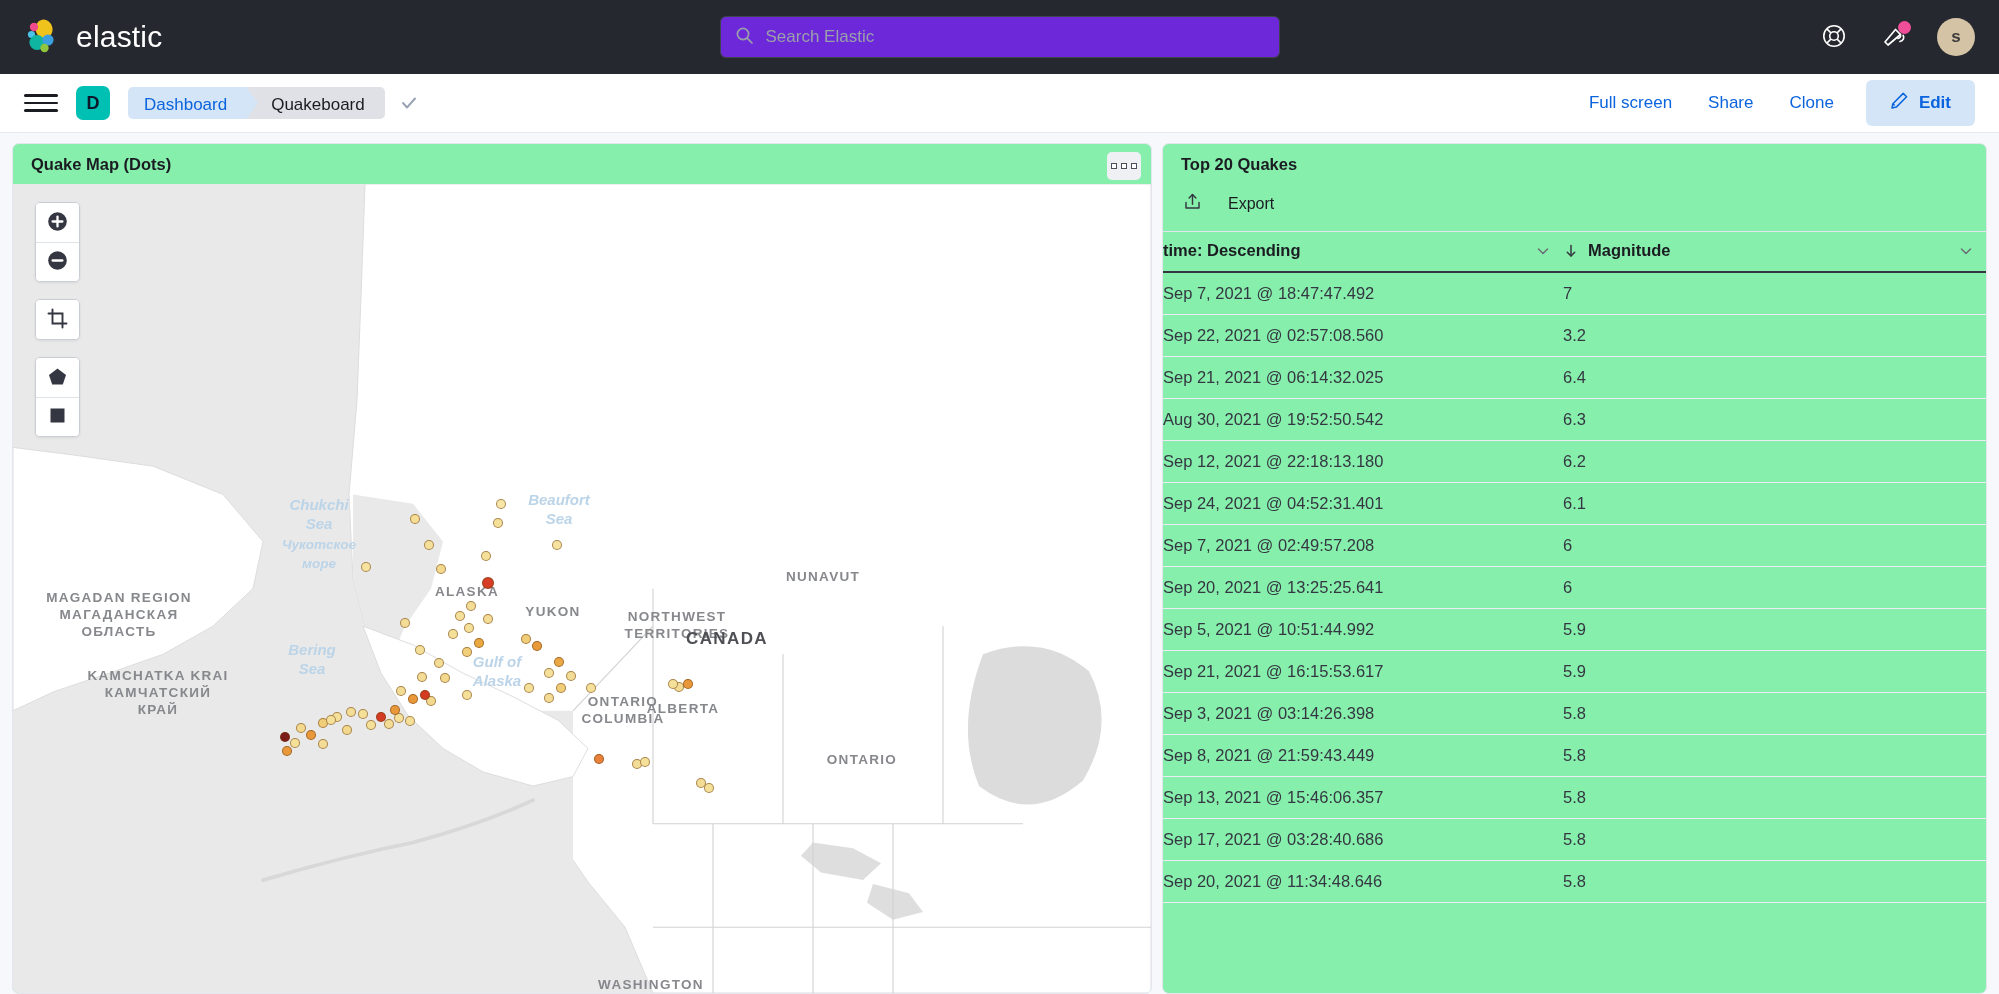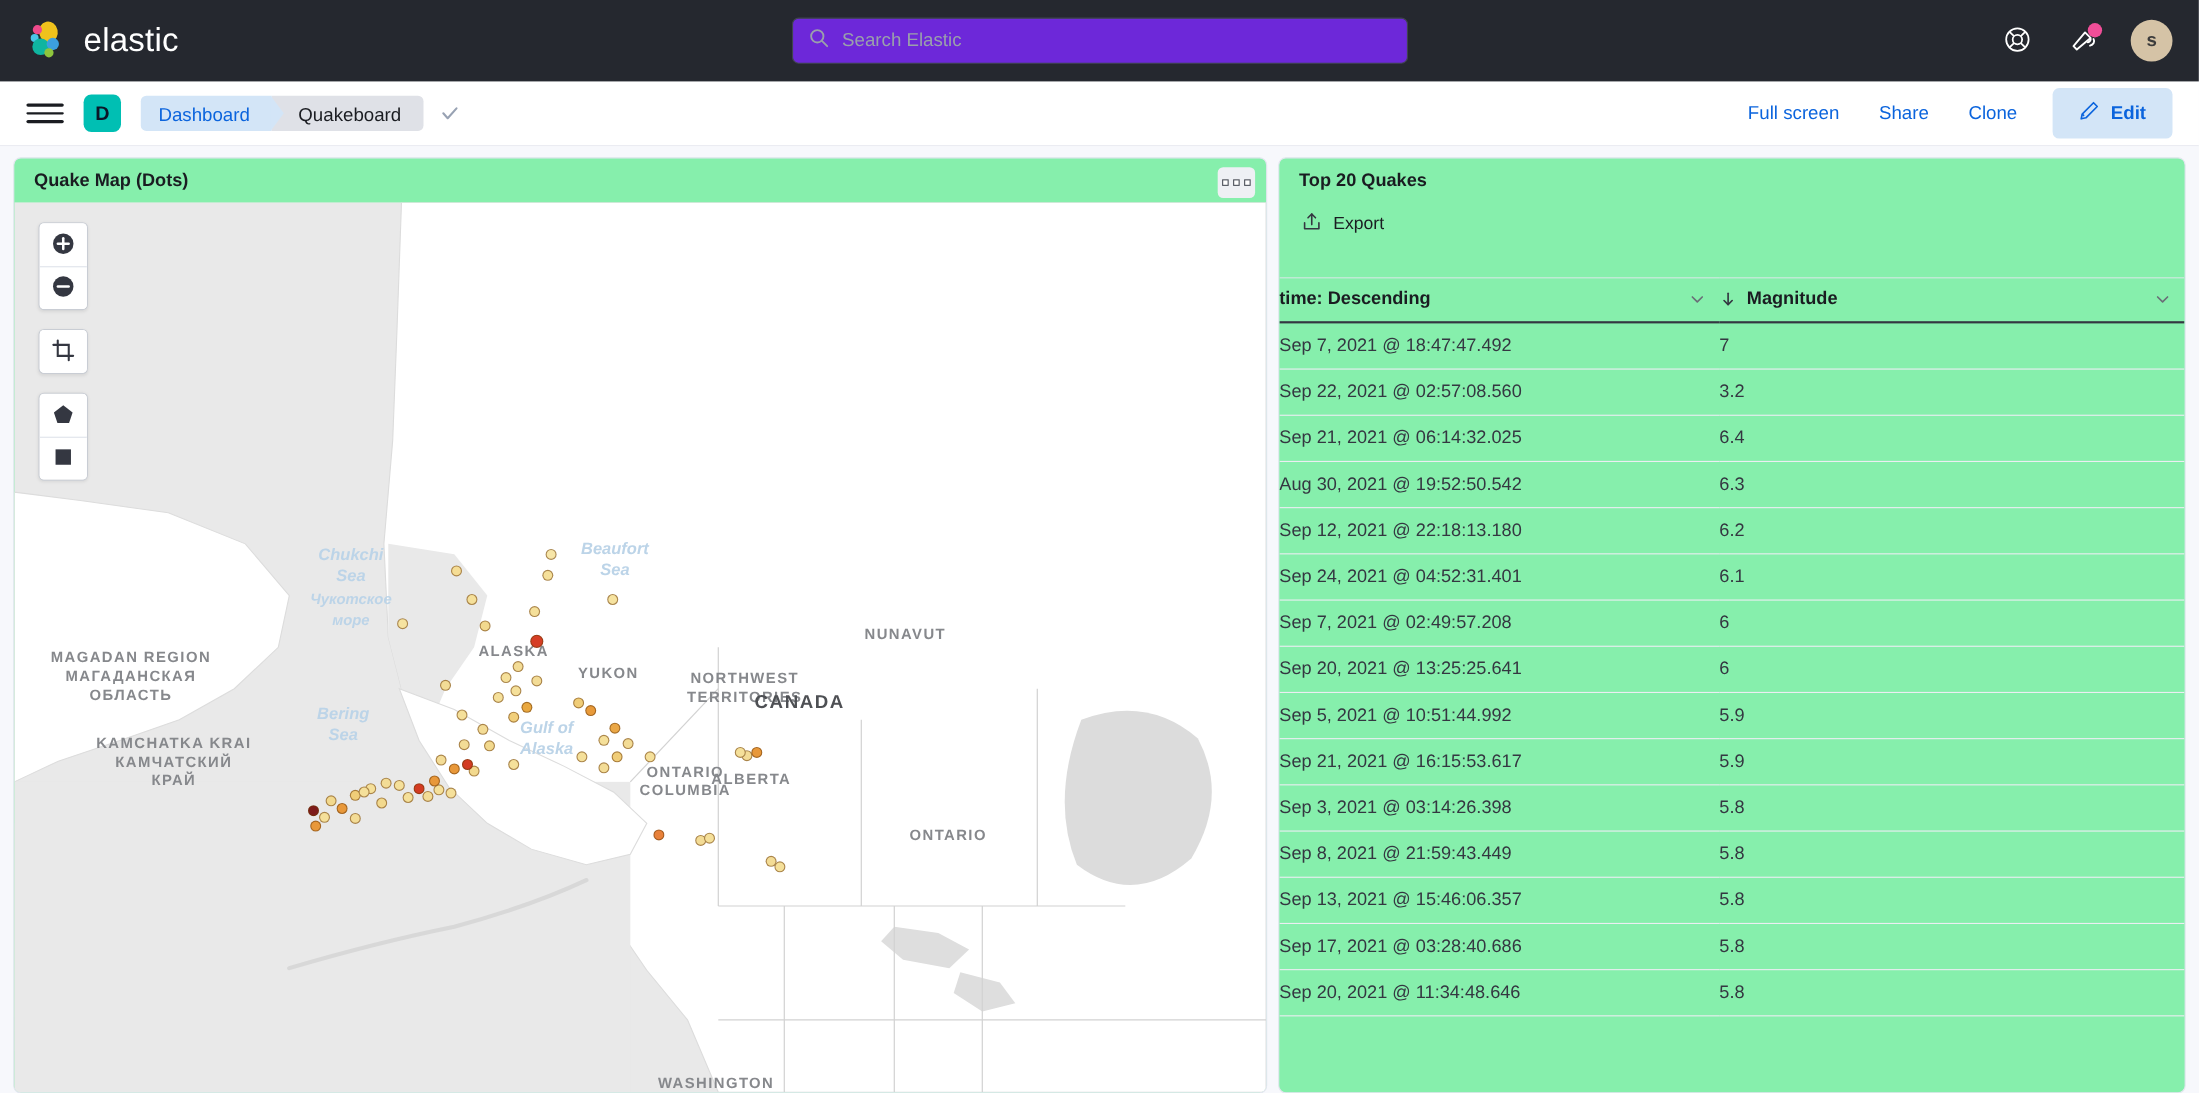--- a/index.html
+++ b/index.html
@@ -211,21 +211,21 @@
     position: absolute;
     border-radius: 50%;
     transform: translate(-50%, -50%);
     border: 1px solid rgba(110,60,10,.55);
     cursor: pointer;
   }
 
   
   .export-row { padding: 4px 18px 12px 18px; }
   .export-btn {
-    display: flex; align-items: center; gap: 10px;
+    display: flex; align-items: center; gap: 26px;
     background: none; border: none; cursor: pointer;
     font-size: 16px; color: #1a1c21; padding: 4px 2px;
     font-family: "Liberation Sans", sans-serif;
   }
   .data-table { width: 100%; border-collapse: collapse; table-layout: fixed; }
   .data-table thead th {
     text-align: left;
     font-size: 16.5px; font-weight: 700; color: #1a1c21;
     padding: 9px 0 11px 0;
     border-top: 1px solid #e3e6ef;
@@ -237,21 +237,21 @@
   .th-chev { margin-left: auto; padding-right: 12px; display: flex; cursor: pointer; }
   .sort-arrow { margin-right: 9px; display: inline-flex; }
   .data-table tbody td {
     font-size: 16.5px; color: #343741;
     padding: 11px 0 11px 0;
     border-bottom: 1px solid #eceef3;
     white-space: nowrap;
   }
   .td-time { padding-left: 18px; }
   .td-mag  { padding-left: 6px; }
-  .table-scroll { flex: 1; overflow: hidden; margin-top: 20px; }
+  .table-scroll { flex: 1; overflow: hidden; }
 </style>
 </head>
 <body>
 
 <div class="top-header">
   <div class="brand">
     <span class="brand-logo">
       <svg width="38" height="38" viewBox="0 0 38 38">
         <ellipse cx="20" cy="11" rx="8.5" ry="9.5" fill="#f0c21c" transform="rotate(-12 20 11)"></ellipse>
         <circle cx="10" cy="9" r="4.2" fill="#ef4a8c"></circle>

